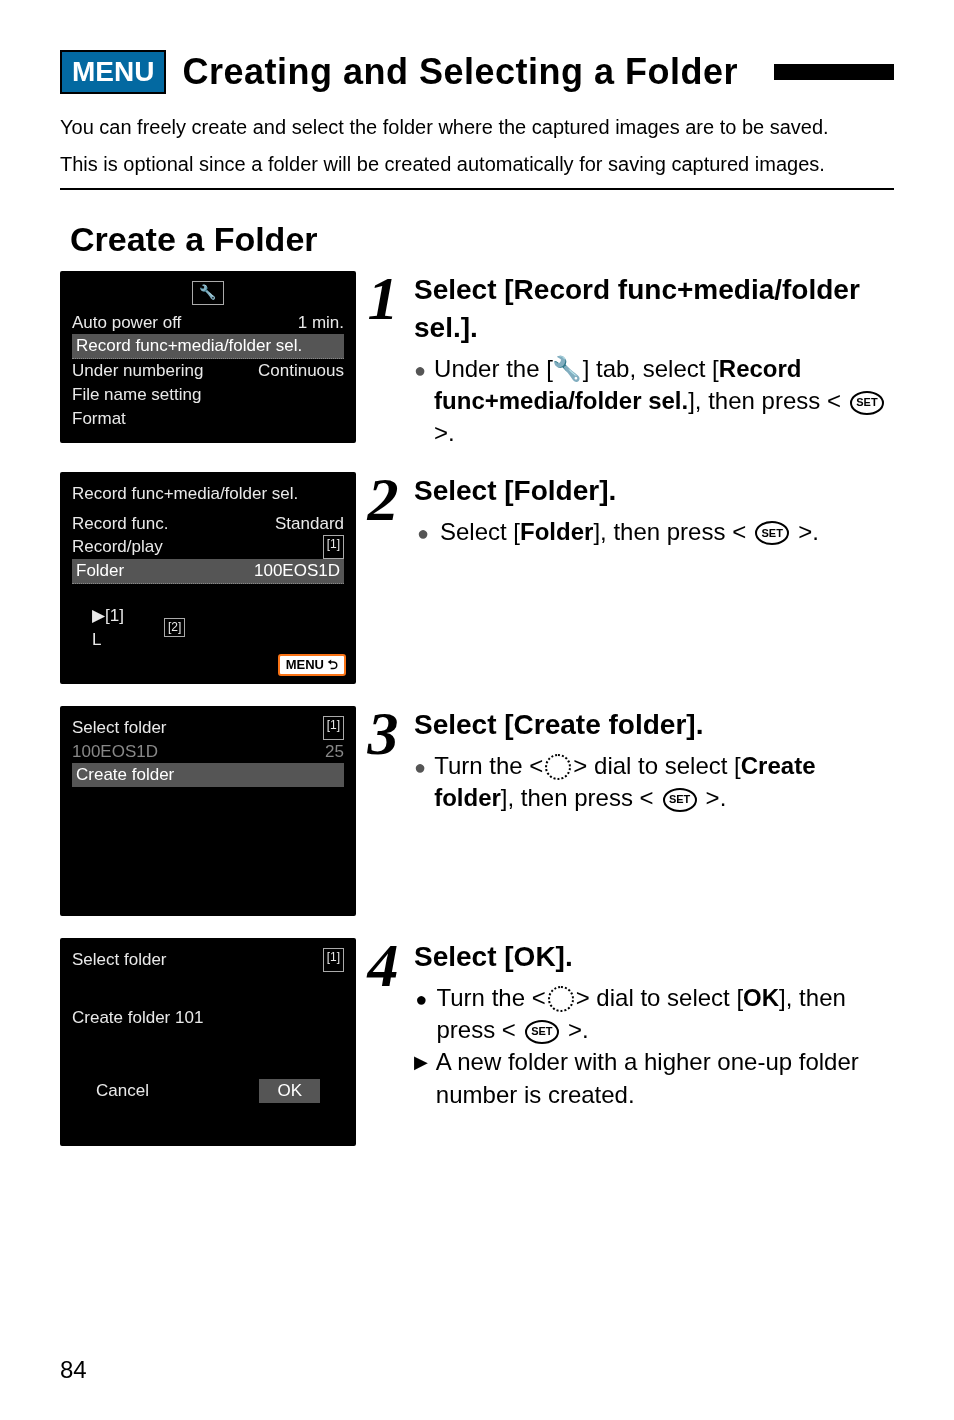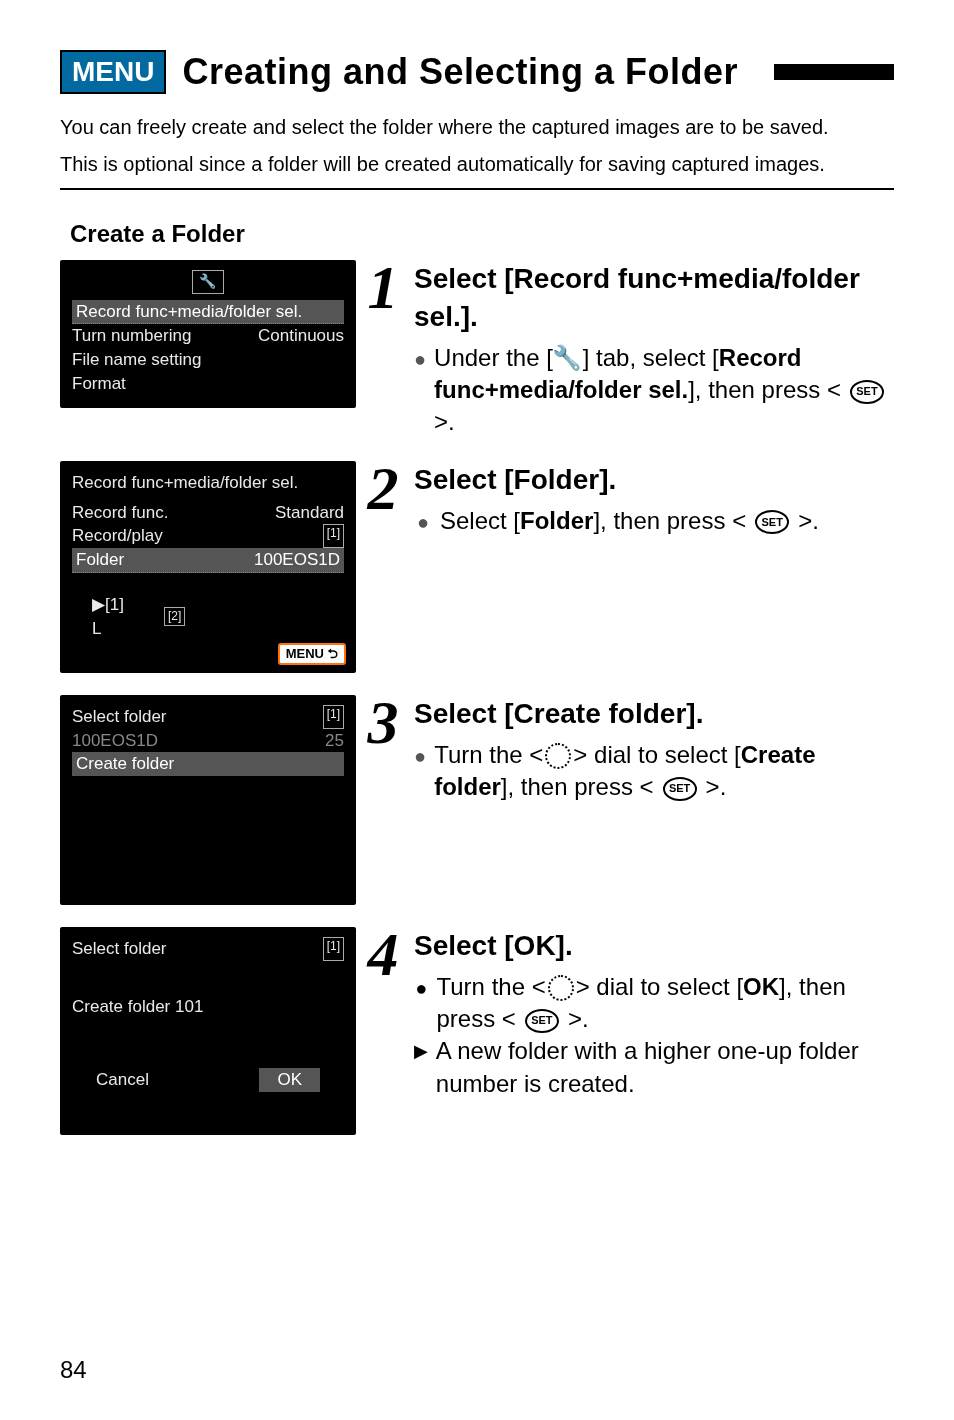--- a/index.html
+++ b/index.html
@@ -4,21 +4,21 @@
 <style>
   html,body{margin:0;padding:0;background:#fff;font-family:Arial,Helvetica,sans-serif;color:#000}
   .page{width:954px;min-height:1420px;padding:50px 60px 30px 60px;box-sizing:border-box;position:relative}
   .title-row{display:flex;align-items:center;gap:16px;margin-bottom:20px}
   .menu-badge{background:#0369a1;color:#fff;font-weight:900;font-size:28px;padding:4px 10px;border:2px solid #000;letter-spacing:0}
   .title{font-size:36px;font-weight:900;letter-spacing:0.5px}
   .title-bar{flex:1;height:0}
   .title-bar-end{width:120px;height:16px;background:#000}
   .intro{font-size:20px;line-height:1.35;margin-bottom:10px}
   hr.sep{border:none;border-top:2px solid #000;margin:10px 0 30px 0}
-  .section-title{font-size:24px;font-weight:900;margin:7px 0 12px 10px}
+  .section-title{font-size:34px;font-weight:900;margin:7px 0 12px 10px}
   .step-row{display:flex;align-items:flex-start;margin-bottom:22px}
   .screen{width:296px;background:#000;color:#e9e9e9;font-size:17px;line-height:1.4;border:2px solid #000;box-sizing:border-box;padding:8px 10px 10px 10px;margin-left:0;position:relative;border-radius:2px}
   .screen .highlight{background:#555;color:#fff;padding:0 4px;display:block}
   .screen .row{display:flex;justify-content:space-between;white-space:nowrap}
   .screen .title-row-in{display:flex;justify-content:center;margin-bottom:6px}
   .wrench-tab{border:1px solid #aaa;padding:1px 6px;font-size:14px}
   .menu-return{background:#fff;color:#000;font-weight:900;font-size:13px;padding:0 6px;border:2px solid #f97316;border-radius:3px;position:absolute;right:8px;bottom:6px}
   .screen-fill{height:84px}
   .num{font-family:Georgia,'Times New Roman',serif;font-style:italic;font-weight:900;font-size:62px;line-height:0.9;margin:0 14px 0 10px;min-width:34px;text-align:center}
   .step-text{flex:1;font-size:24px;line-height:1.35}
@@ -50,23 +50,27 @@
   <div class="intro">This is optional since a folder will be created automatically for saving captured images.</div>
   <hr class="sep">
 
   <div class="section-title">Create a Folder</div>
 
   <div class="step-row">
     <div class="screen">
       <div class="title-row-in">
           <span class="wrench-tab">🔧</span>
         </div>
+      <div class="row">
+          <span>Auto power off</span>
+          <span>1 min.</span>
+        </div>
       <div class="highlight dotted">Record func+media/folder sel.</div>
       <div class="row">
-          <span>Turn numbering</span>
+          <span>Under numbering</span>
           <span>Continuous</span>
         </div>
       <div>File name setting</div>
       <div>Format</div>
     </div>
     <div class="num">1</div>
     <div class="step-text">
       <div class="heading">Select [Record func+media/folder sel.].</div>
       <div class="bullet-row">
         <span class="bullet">●</span>

